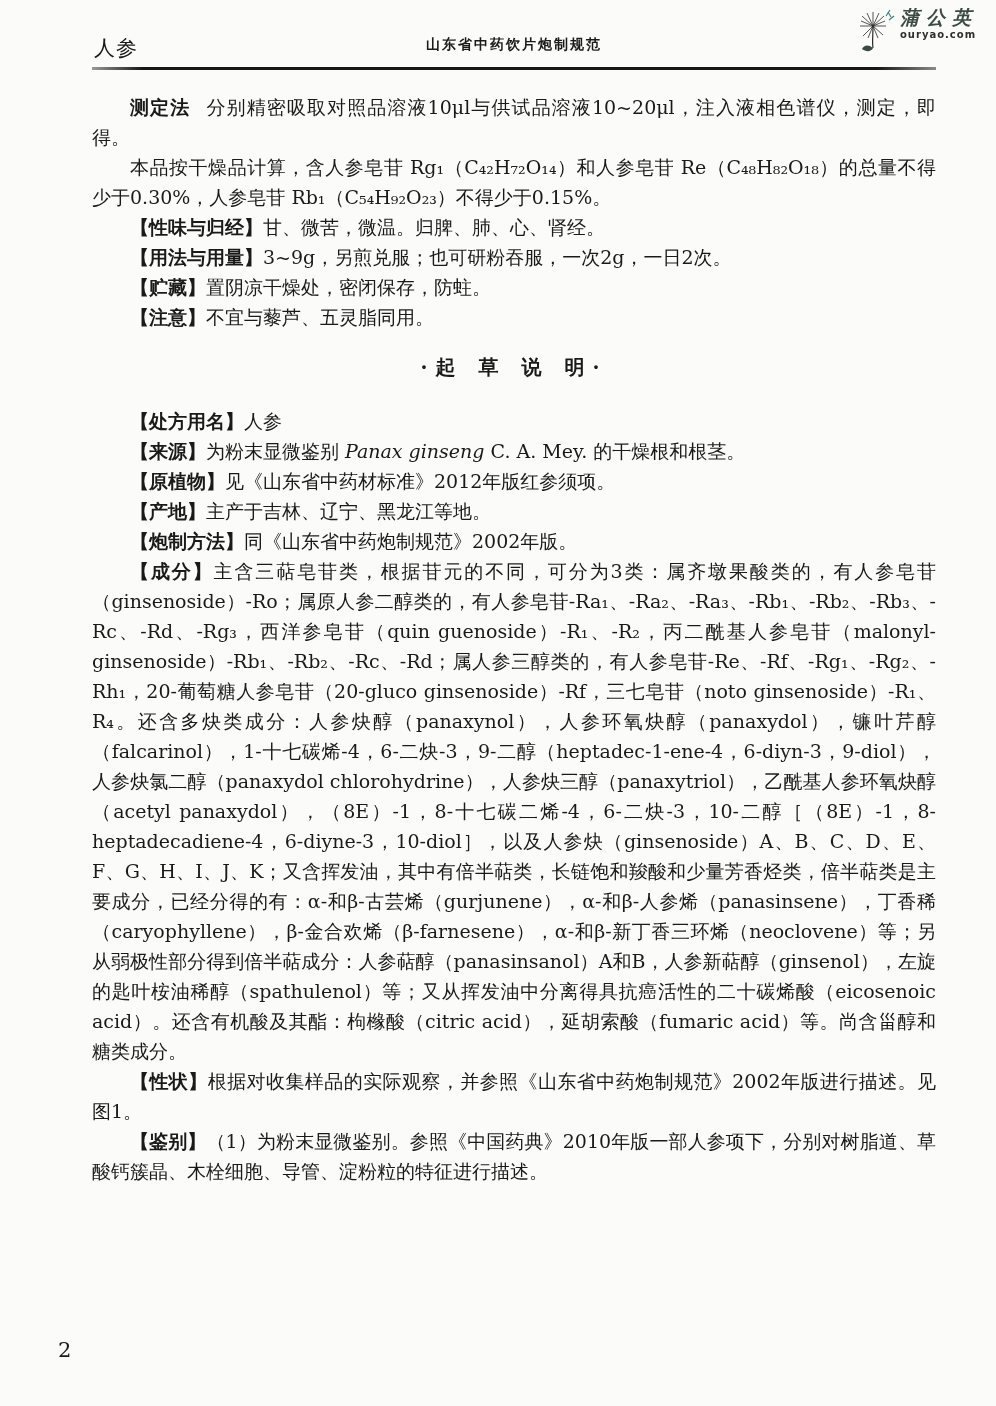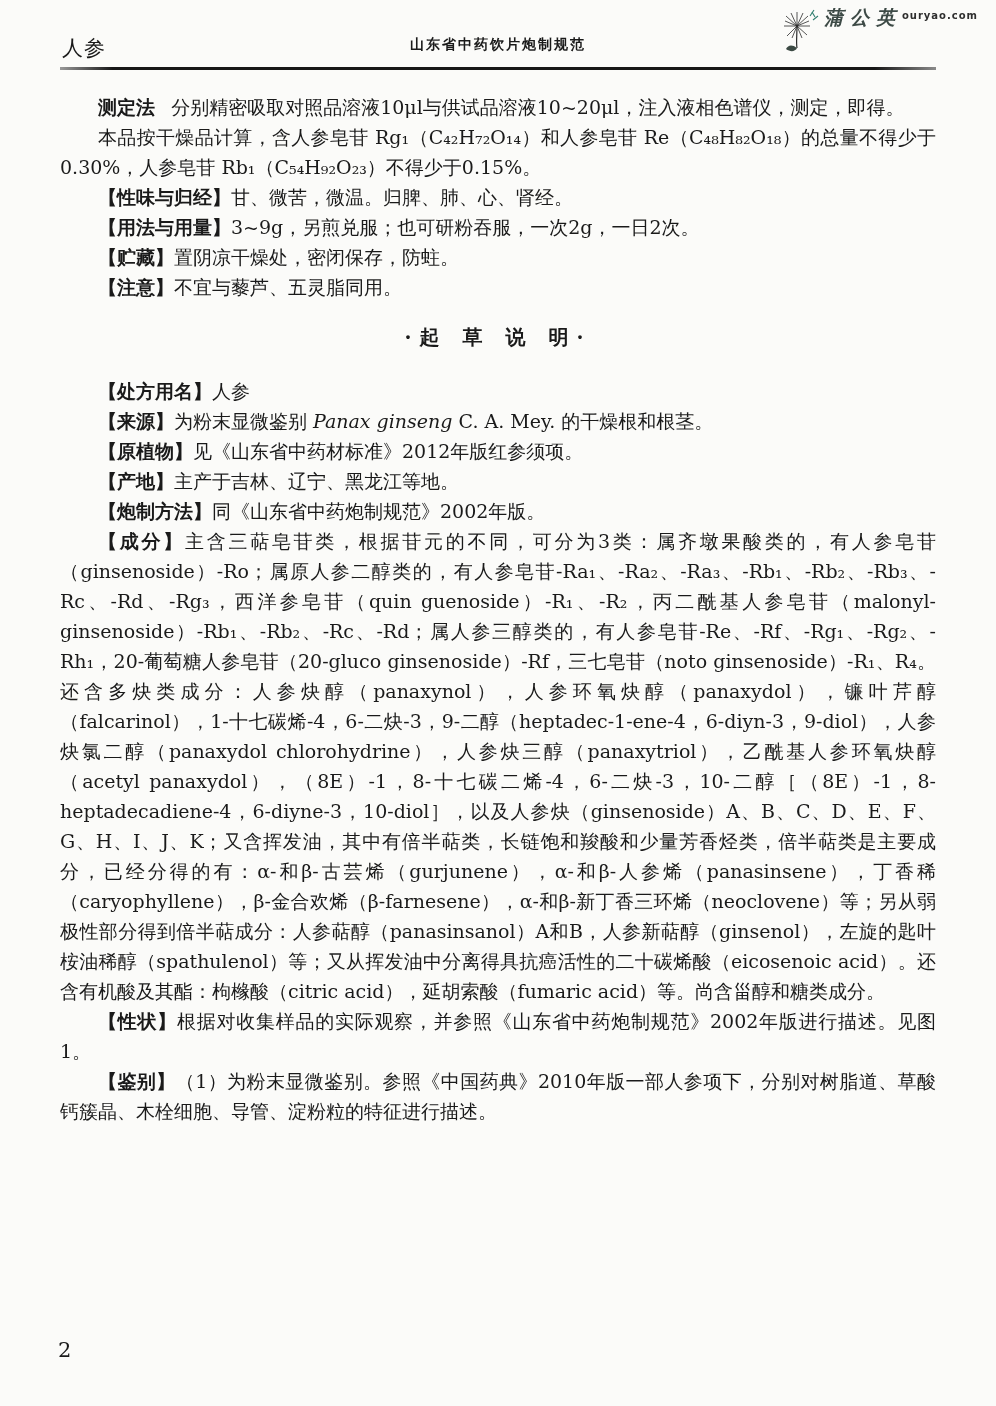--- a/index.html
+++ b/index.html
@@ -7,41 +7,41 @@
   .page {
     position: relative;
     width: 996px;
     height: 1406px;
     margin: 0 auto;
     background: #fbfbf9;
     color: #1a1a1a;
     font-family: "DejaVu Serif", "Liberation Serif", serif;
     overflow: hidden;
   }
-  .content { padding: 26px 60px 0 60px; }
+  .content { padding: 26px 60px 0 60px; margin-left: 32px; }
 
   
   .header { position: relative; height: 34px; }
   .h-left {
     position: absolute; left: 2px; top: 8px;
     font-size: 21px; letter-spacing: 1px;
   }
   .h-center {
     position: absolute; left: 0; right: 0; top: 10px;
     text-align: center; font-size: 14px; font-weight: 700; letter-spacing: 2px;
   }
   .divider {
     height: 3px; margin-top: 7px;
     background: linear-gradient(to right, #999 0%, #171717 6%, #171717 93%, #8a8a8a 100%);
   }
   .logo {
     position: absolute; right: 18px; top: 8px;
     display: flex; align-items: flex-start; gap: 4px;
   }
-  .logo-text { display: flex; flex-direction: row; line-height: 1; }
+  .logo-text { display: flex; flex-direction: column; line-height: 1; }
   .logo-name {
     font-size: 19px; color: #3d4a46; letter-spacing: 7px;
     font-style: italic; font-weight: 600;
   }
   .logo-domain {
     font-size: 10px; color: #2e2e2e; font-weight: 700;
     font-family: "DejaVu Sans", "Liberation Sans", sans-serif;
     letter-spacing: 1px; margin-top: 3px;
   }
 

